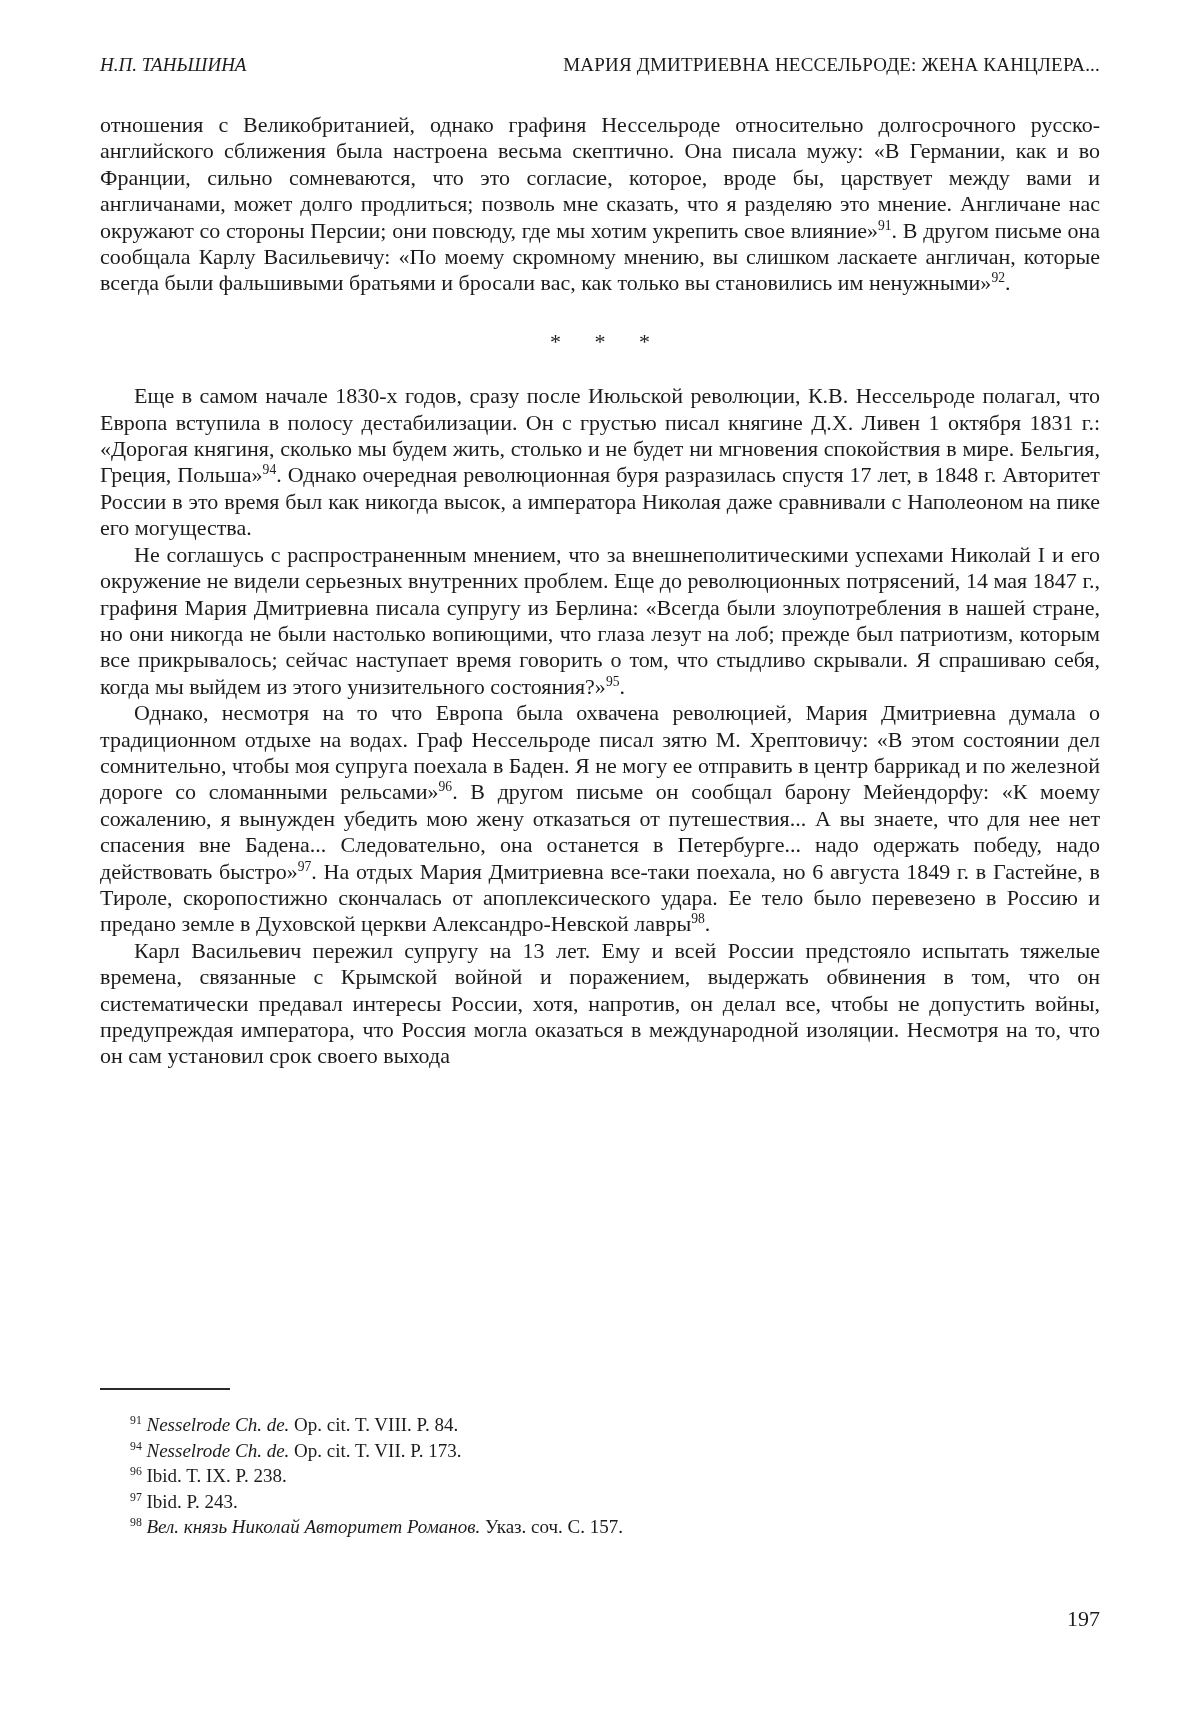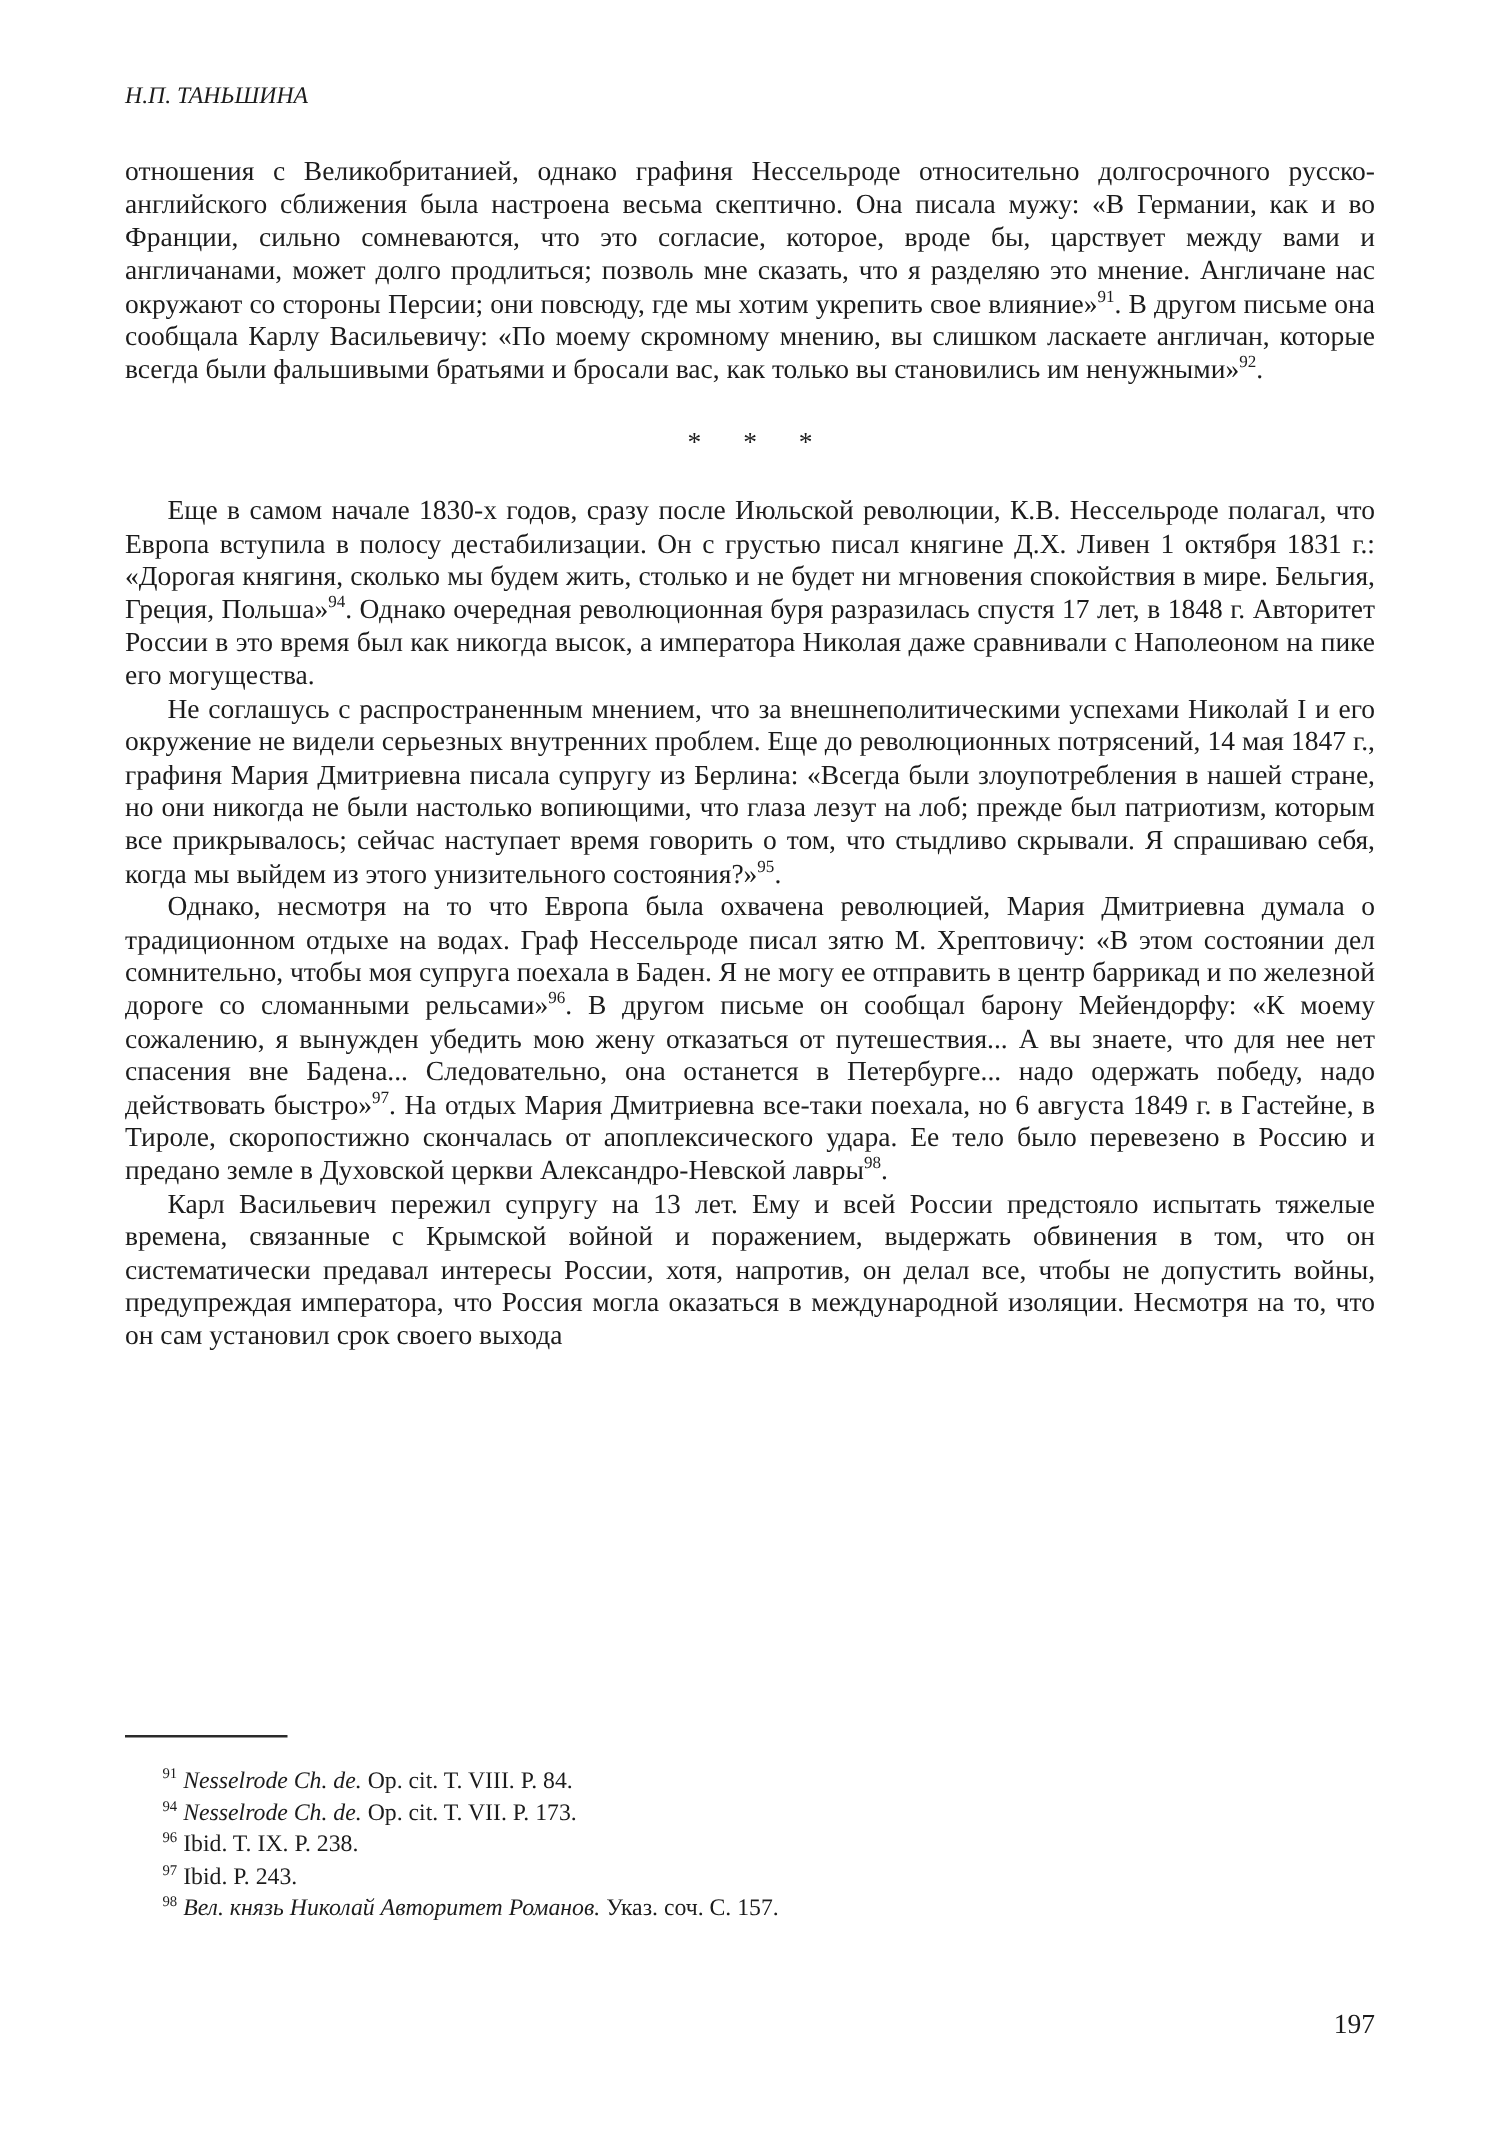--- a/index.html
+++ b/index.html
@@ -14,21 +14,21 @@
     background: #ffffff;
     color: #1c1c1c;
     font-family: "Liberation Serif", "DejaVu Serif", serif;
     overflow: hidden;
     box-sizing: border-box;
   }
   .content {
     position: absolute;
     left: 100px;
     right: 100px;
-    top: 66px;
+    top: 54px;
   }
   .running-head {
     display: flex;
     justify-content: space-between;
     align-items: baseline;
     font-size: 19px;
     margin-bottom: 36px;
     white-space: nowrap;
   }
   .running-author {
@@ -88,20 +88,21 @@
   }
 </style>
 </head>
 <body>
 
 <div class="page">
   <div class="content">
 
     <div class="running-head">
       <span class="running-author">Н.П. ТАНЬШИНА</span>
+      <span class="running-title">МАРИЯ ДМИТРИЕВНА НЕССЕЛЬРОДЕ: ЖЕНА КАНЦЛЕРА...</span>
     </div>
 
     <main class="body-text" id="body-flow">
         <p class="paragraph"><span>отношения с Великобританией, однако графиня Нессельроде относительно долгосрочного русско-английского сближения была настроена весьма скептично. Она писала мужу: «В Германии, как и во Франции, сильно сомневаются, что это согласие, которое, вроде бы, царствует между вами и англичанами, может долго продлиться; позволь мне сказать, что я разделяю это мнение. Англичане нас окружают со стороны Персии; они повсюду, где мы хотим укрепить свое влияние»</span><sup>91</sup><span>. В другом письме она сообщала Карлу Васильевичу: «По моему скромному мнению, вы слишком ласкаете англичан, которые всегда были фальшивыми братьями и бросали вас, как только вы становились им ненужными»</span><sup>92</sup><span>.</span></p>
         <div class="section-break">* * *</div>
         <p class="paragraph indent"><span>Еще в самом начале 1830-х годов, сразу после Июльской революции, К.В. Нессельроде полагал, что Европа вступила в полосу дестабилизации. Он с грустью писал княгине Д.Х. Ливен 1 октября 1831 г.: «Дорогая княгиня, сколько мы будем жить, столько и не будет ни мгновения спокойствия в мире. Бельгия, Греция, Польша»</span><sup>94</sup><span>. Однако очередная революционная буря разразилась спустя 17 лет, в 1848 г. Авторитет России в это время был как никогда высок, а императора Николая даже сравнивали с Наполеоном на пике его могущества.</span></p>
         <p class="paragraph indent"><span>Не соглашусь с распространенным мнением, что за внешнеполитическими успехами Николай I и его окружение не видели серьезных внутренних проблем. Еще до революционных потрясений, 14 мая 1847 г., графиня Мария Дмитриевна писала супругу из Берлина: «Всегда были злоупотребления в нашей стране, но они никогда не были настолько вопиющими, что глаза лезут на лоб; прежде был патриотизм, которым все прикрывалось; сейчас наступает время говорить о том, что стыдливо скрывали. Я спрашиваю себя, когда мы выйдем из этого унизительного состояния?»</span><sup>95</sup><span>.</span></p>
         <p class="paragraph indent"><span>Однако, несмотря на то что Европа была охвачена революцией, Мария Дмитриевна думала о традиционном отдыхе на водах. Граф Нессельроде писал зятю М. Хрептовичу: «В этом состоянии дел сомнительно, чтобы моя супруга поехала в Баден. Я не могу ее отправить в центр баррикад и по железной дороге со сломанными рельсами»</span><sup>96</sup><span>. В другом письме он сообщал барону Мейендорфу: «К моему сожалению, я вынужден убедить мою жену отказаться от путешествия... А вы знаете, что для нее нет спасения вне Бадена... Следовательно, она останется в Петербурге... надо одержать победу, надо действовать быстро»</span><sup>97</sup><span>. На отдых Мария Дмитриевна все-таки поехала, но 6 августа 1849 г. в Гастейне, в Тироле, скоропостижно скончалась от апоплексического удара. Ее тело было перевезено в Россию и предано земле в Духовской церкви Александро-Невской лавры</span><sup>98</sup><span>.</span></p>
         <p class="paragraph indent"><span>Карл Васильевич пережил супругу на 13 лет. Ему и всей России предстояло испытать тяжелые времена, связанные с Крымской войной и поражением, выдержать обвинения в том, что он систематически предавал интересы России, хотя, напротив, он делал все, чтобы не допустить войны, предупреждая императора, что Россия могла оказаться в международной изоляции. Несмотря на то, что он сам установил срок своего выхода</span></p>
       </main>

